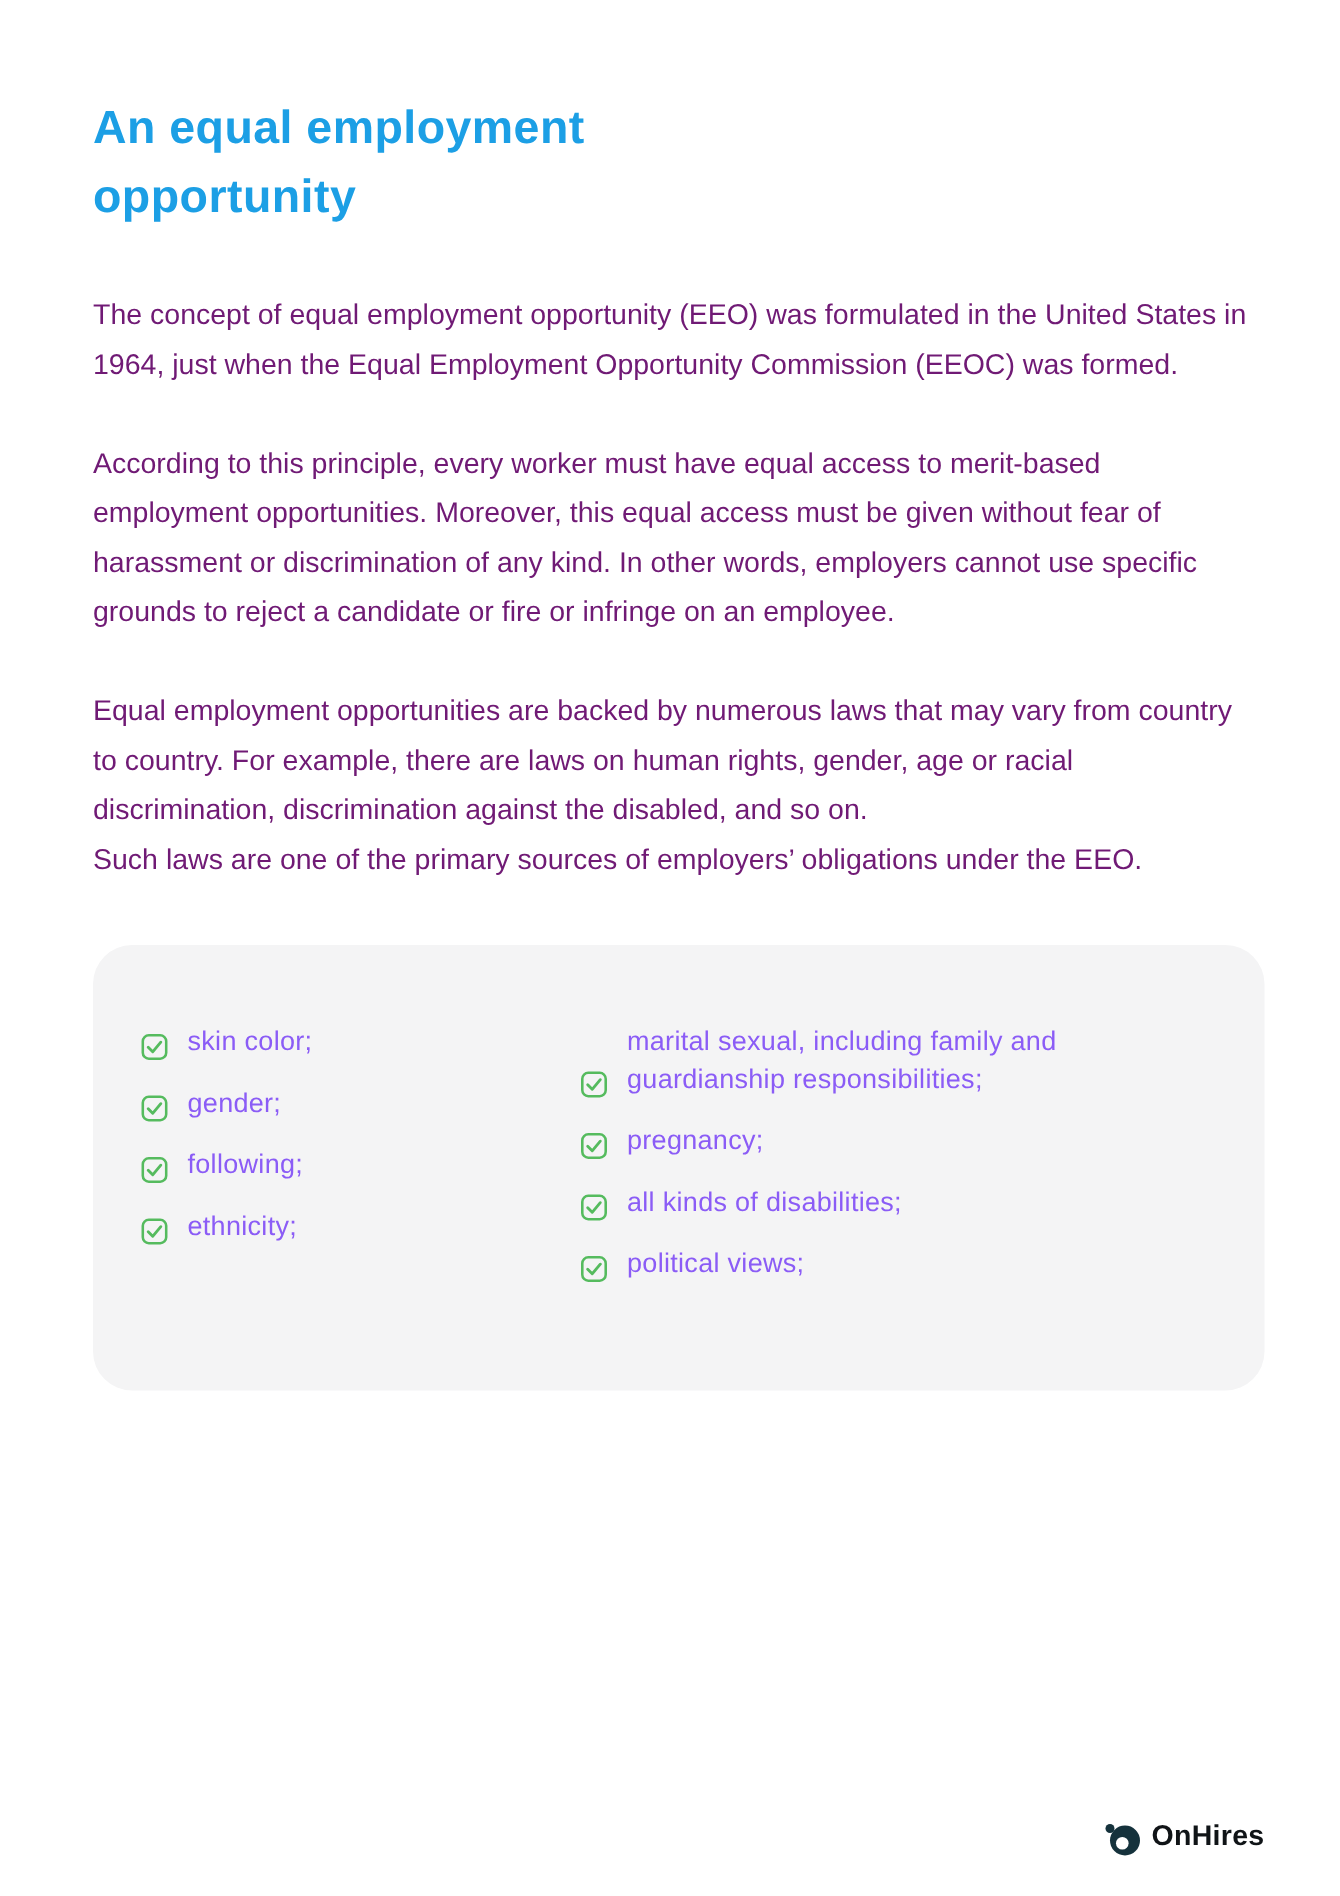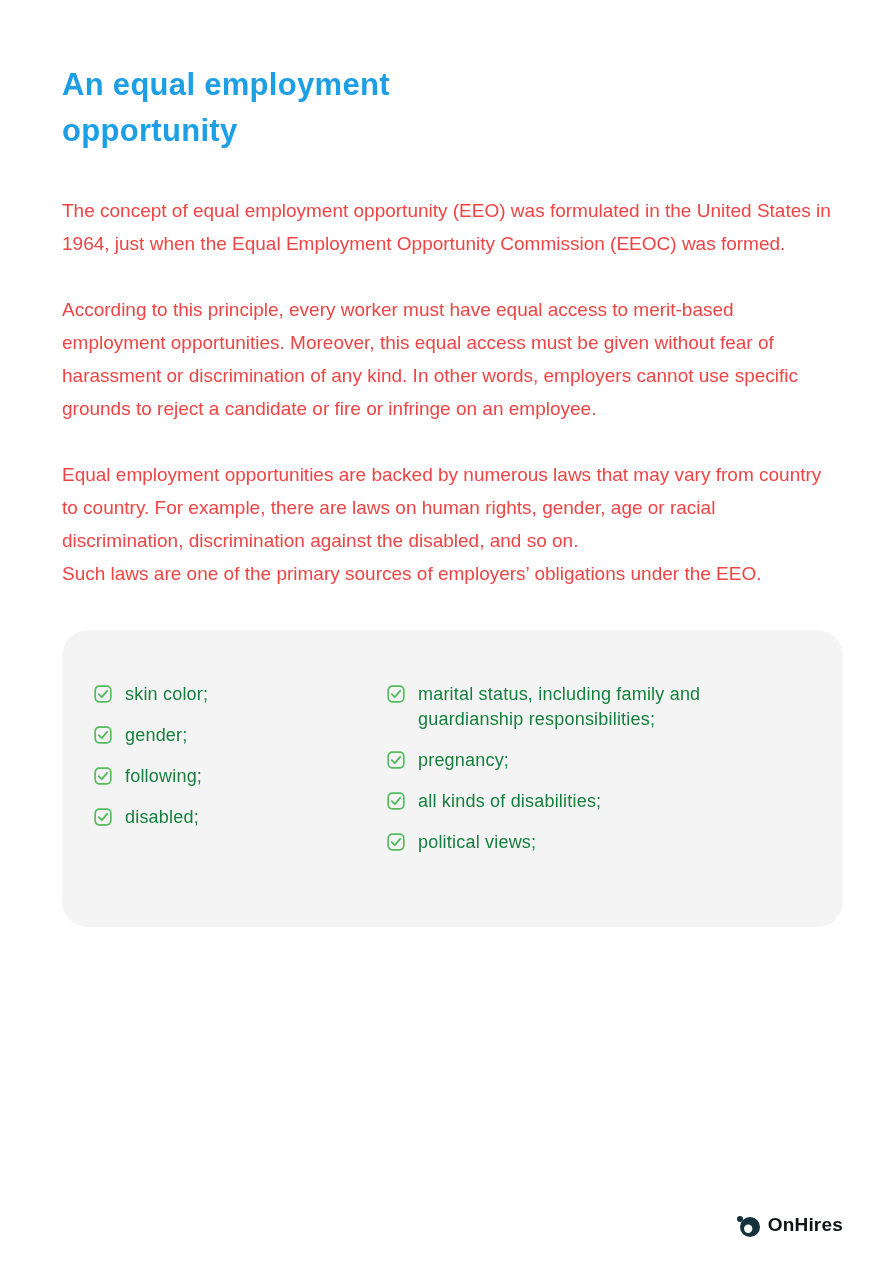--- a/index.html
+++ b/index.html
@@ -24,21 +24,21 @@
     font-size: 31px;
     font-weight: 700;
     line-height: 46px;
     letter-spacing: 0.3px;
     max-width: 440px;
     margin-bottom: 40px;
   }
   .doc-paragraph {
     font-size: 19px;
     line-height: 33px;
-    color: #ef4444;
+    color: #701a75;
     max-width: 775px;
     margin-bottom: 33px;
     white-space: pre-line;
   }
   .info-card {
     margin-top: 40px;
     margin-left: 0;
     width: 781px;
     background: #f4f4f5;
     border-radius: 26px;
@@ -54,27 +54,27 @@
   }
   .card-lists {
     display: flex;
     align-items: flex-start;
   }
   .col-left { width: 293px; flex: 0 0 293px; }
   .col-right { flex: 1; }
   ul.check-list { list-style: none; }
   .check-item {
     display: flex;
-    align-items: flex-start;
+    align-items: flex-end;
     gap: 13px;
     margin-bottom: 16px;
     font-size: 18px;
     line-height: 25px;
     letter-spacing: 0.2px;
-    color: #15803d;
+    color: #8b5cf6;
   }
   .check-icon {
     flex: 0 0 auto;
     width: 18px;
     height: 18px;
     margin-top: 3px;
     display: inline-block;
   }
   .check-icon svg { display: block; }
   .logo {
@@ -138,33 +138,33 @@
             </span>
           <span>following;</span>
         </li>
         <li class="check-item">
           <span class="check-icon">
               <svg width="18" height="18" viewBox="0 0 18 18">
                 <rect x="1.2" y="1.2" width="15.6" height="15.6" rx="4" fill="none" stroke="#55bb5e" stroke-width="1.7"></rect>
                 <path d="M4.8 9.2 L7.8 12.2 L13.2 5.8" fill="none" stroke="#55bb5e" stroke-width="1.9" stroke-linecap="round" stroke-linejoin="round"></path>
               </svg>
             </span>
-          <span>disabled;</span>
+          <span>ethnicity;</span>
         </li>
       </ul>
 
       <ul class="check-list col-right">
         <li class="check-item">
           <span class="check-icon">
               <svg width="18" height="18" viewBox="0 0 18 18">
                 <rect x="1.2" y="1.2" width="15.6" height="15.6" rx="4" fill="none" stroke="#55bb5e" stroke-width="1.7"></rect>
                 <path d="M4.8 9.2 L7.8 12.2 L13.2 5.8" fill="none" stroke="#55bb5e" stroke-width="1.9" stroke-linecap="round" stroke-linejoin="round"></path>
               </svg>
             </span>
-          <span>marital status, including family and guardianship responsibilities;</span>
+          <span>marital sexual, including family and guardianship responsibilities;</span>
         </li>
         <li class="check-item">
           <span class="check-icon">
               <svg width="18" height="18" viewBox="0 0 18 18">
                 <rect x="1.2" y="1.2" width="15.6" height="15.6" rx="4" fill="none" stroke="#55bb5e" stroke-width="1.7"></rect>
                 <path d="M4.8 9.2 L7.8 12.2 L13.2 5.8" fill="none" stroke="#55bb5e" stroke-width="1.9" stroke-linecap="round" stroke-linejoin="round"></path>
               </svg>
             </span>
           <span>pregnancy;</span>
         </li>

